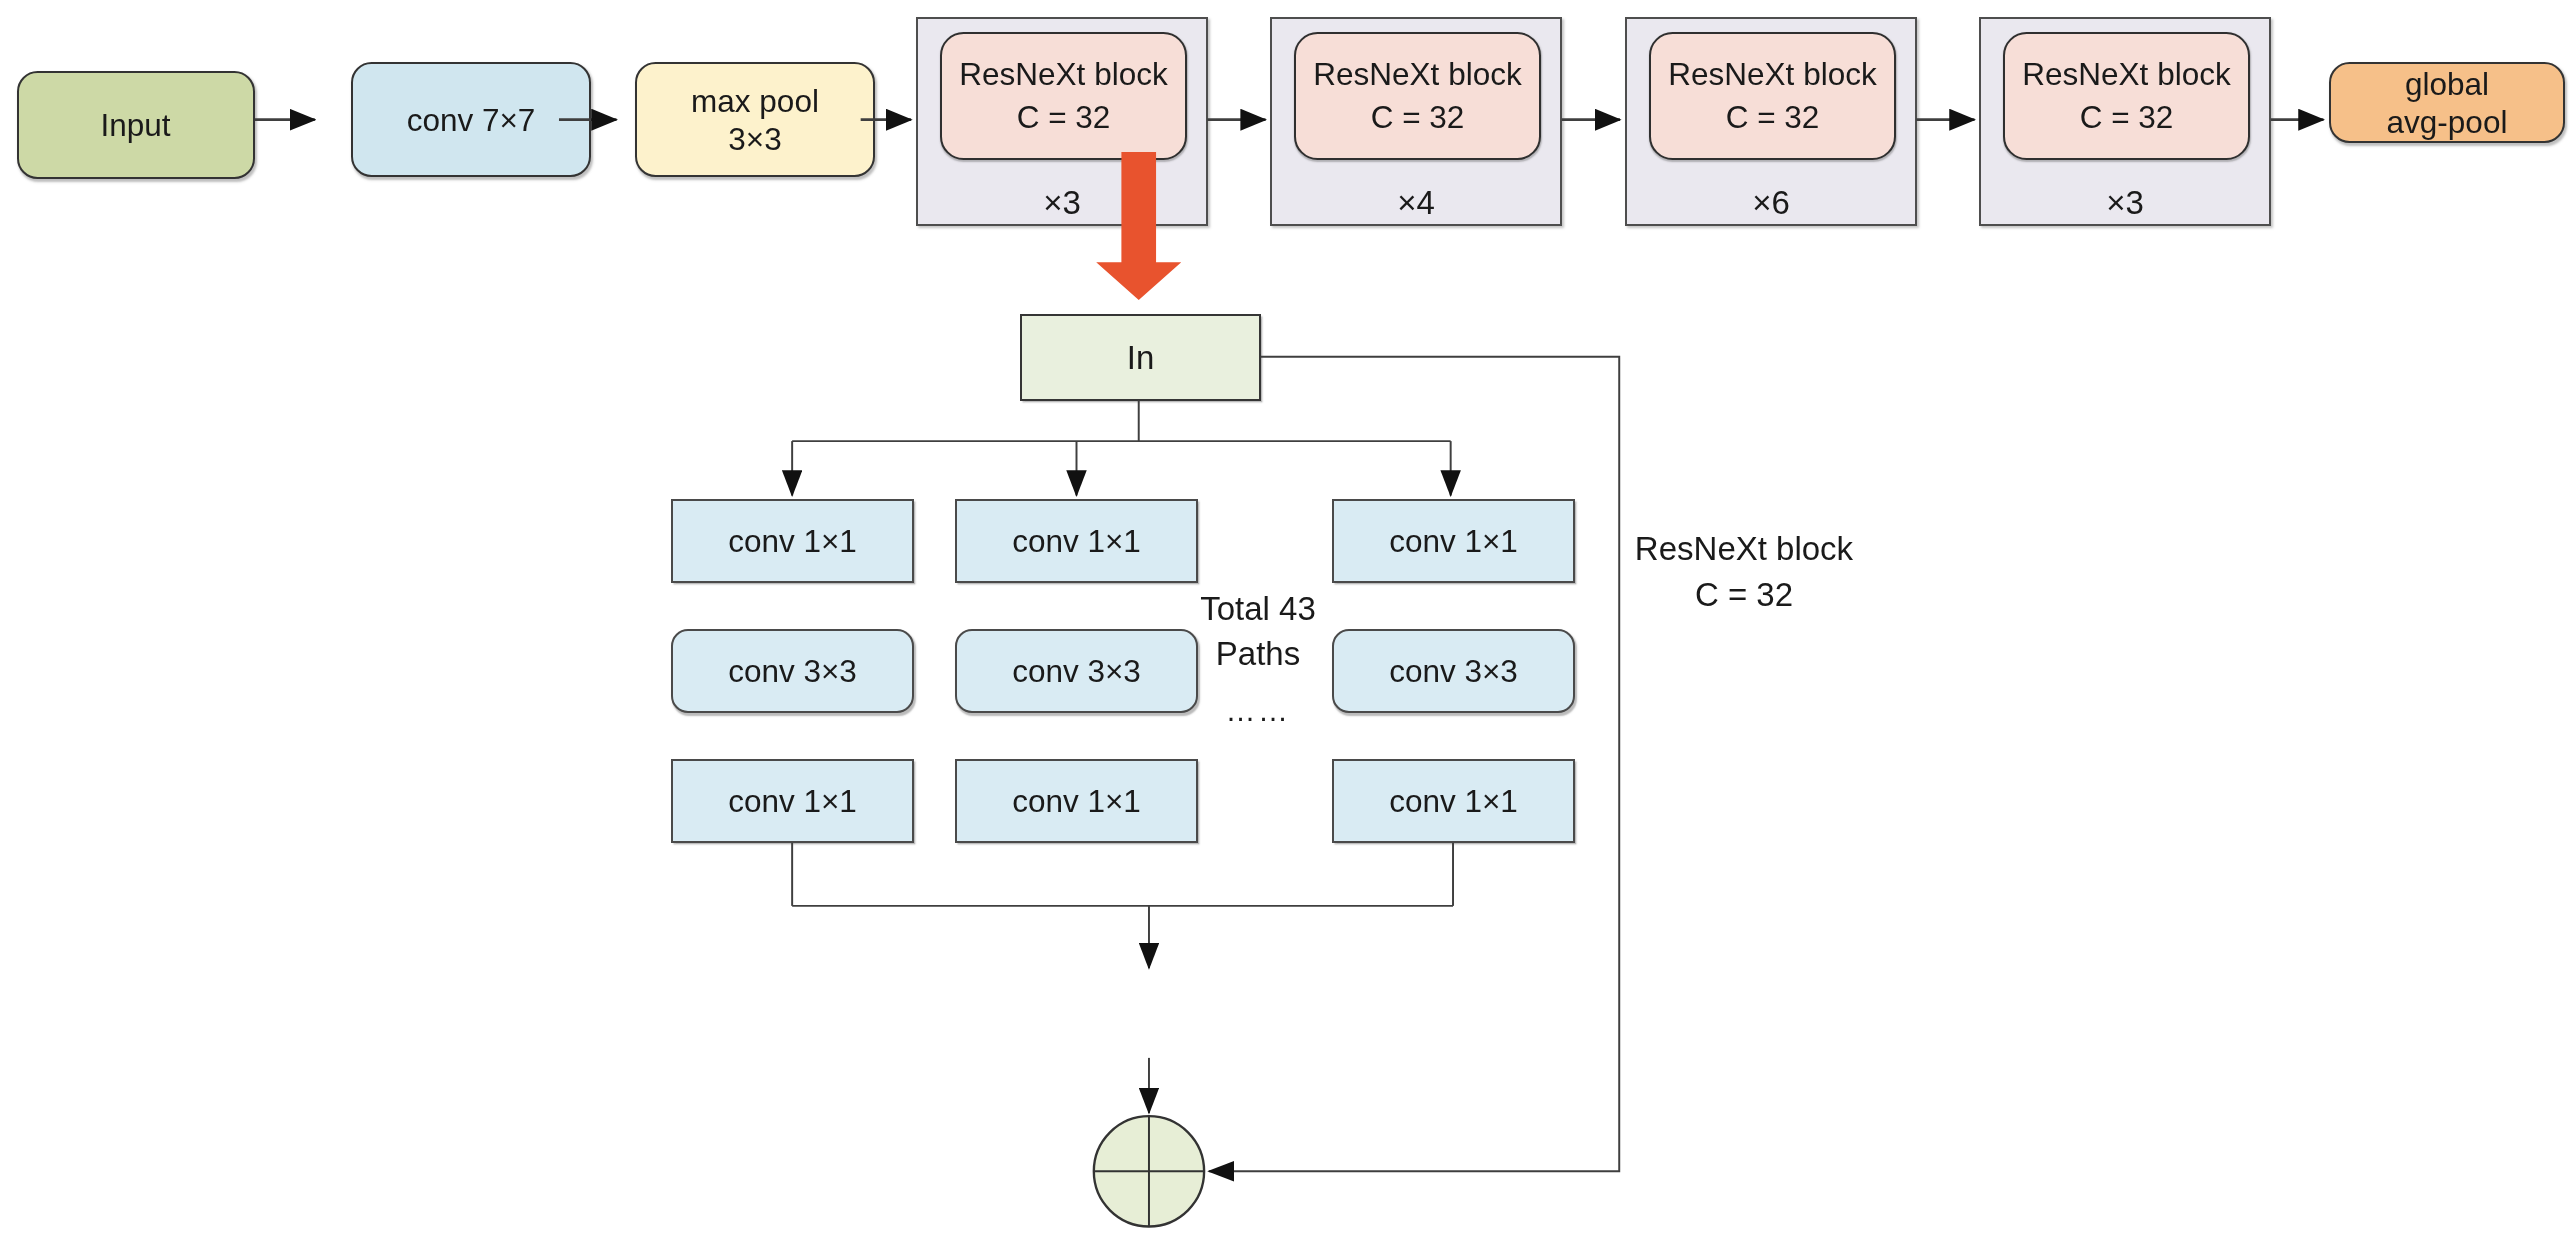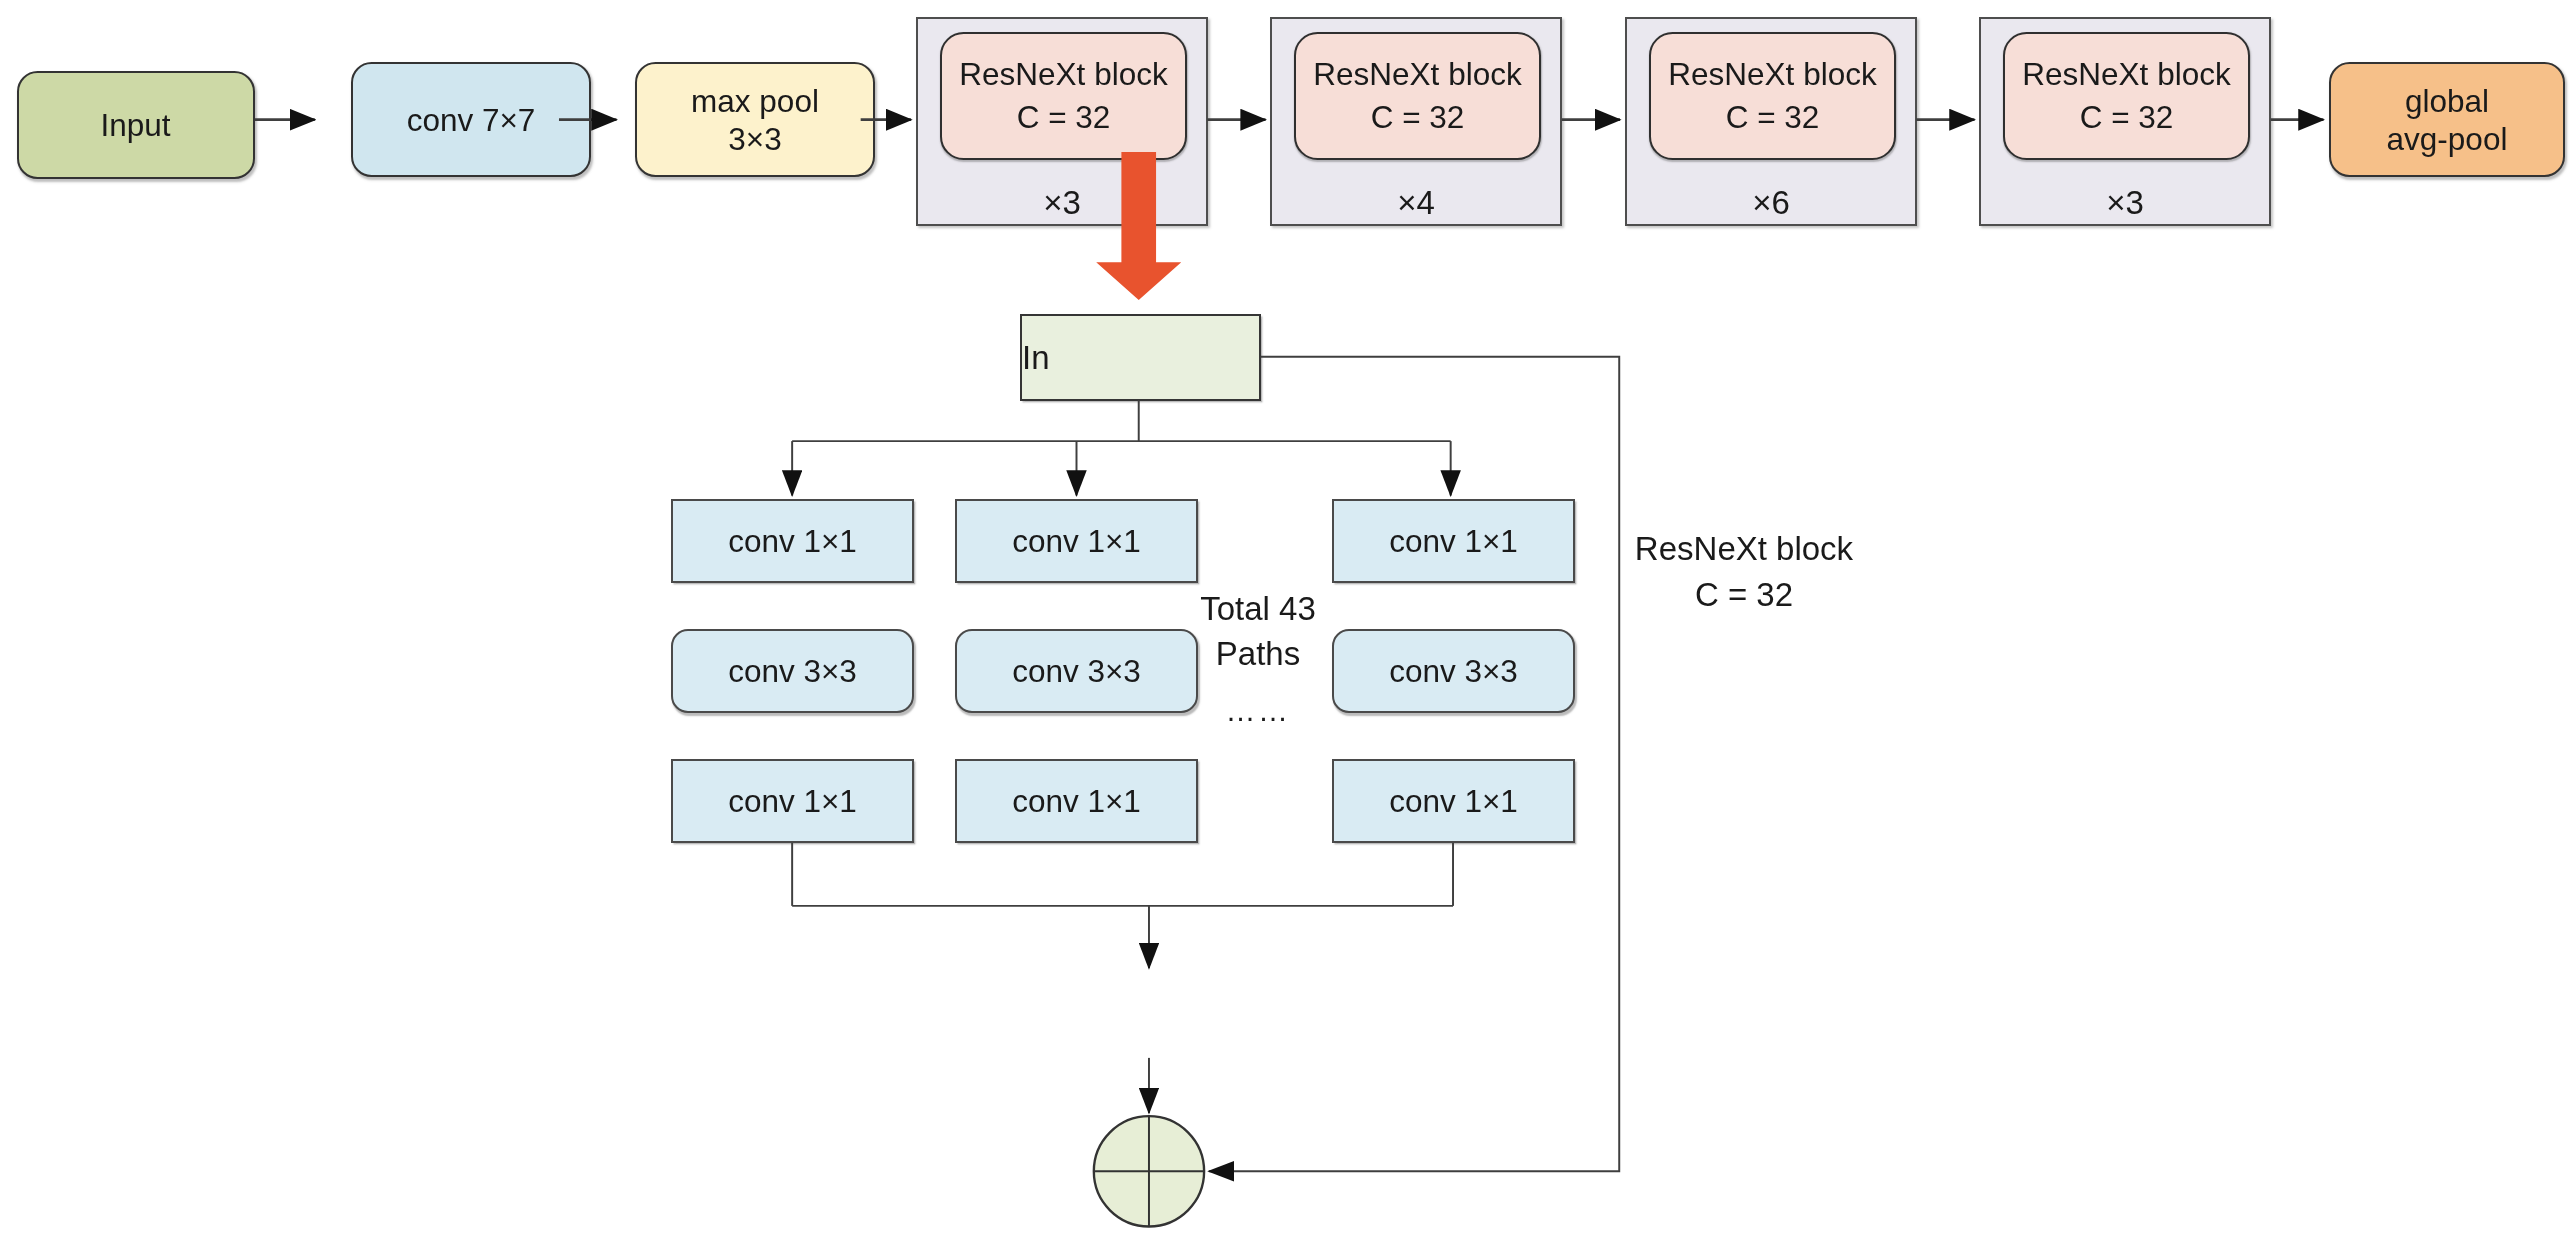--- a/index.html
+++ b/index.html
@@ -10,38 +10,38 @@
   .lbl{white-space:pre-line;text-align:center;display:block;}
   .node{
     position:absolute;display:flex;align-items:center;justify-content:center;
     font-size:31.5px;line-height:38px;border:2.4px solid #333;box-sizing:border-box;
     box-shadow:1.6px 2.4px 2.4px rgba(110,110,110,.45);
   }
   .rounded{border-radius:20.5px;}
   .n-input  {left:16.5px;  top:71px;width:238px;height:108px;background:var(--input_green);}
   .n-conv7  {left:319px; top:62px;width:240px;height:115px;background:var(--conv_head_blue);margin-left:32px;}
   .n-maxpool{left:635px; top:62px;width:240px;height:115px;background:var(--pool_yellow);}
-  .n-avgpool{left:2329px;top:62px;width:236px;height:115px;background:var(--avgpool_orange);}
+  .n-avgpool{left:2329px;top:62px;width:236px;height:81px;background:var(--avgpool_orange);}
   .stage{
     position:absolute;top:16.5px;width:292px;height:209px;background:var(--stage_outer);
     border:2.4px solid #4e4e4e;box-sizing:border-box;box-shadow:1.6px 2.4px 2.4px rgba(110,110,110,.4);
   }
   .s1{left:916px;} .s2{left:1270px;} .s3{left:1625px;} .s4{left:1979px;}
   .stage-inner{
     position:absolute;left:22px;top:13.4px;width:247px;height:128px;border-radius:23.6px;
     background:var(--stage_inner);border:2.4px solid #2f2f2f;box-sizing:border-box;
     display:flex;align-items:center;justify-content:center;
     font-size:31.5px;line-height:43px;box-shadow:0.8px 1.6px 1.6px rgba(90,90,90,.4);
   }
   .repeat{
     position:absolute;left:0;top:162px;width:100%;height:43px;
     text-align:center;font-size:33px;line-height:43px;
   }
   .io{
-    position:absolute;display:flex;align-items:center;
+    position:absolute;display:flex;align-items:center;justify-content:center;
     background:var(--io_green);border:2.4px solid #353535;box-sizing:border-box;
     font-size:33px;box-shadow:1.6px 2.4px 1.6px rgba(120,120,120,.5);
   }
   .n-in{left:1020px;top:314px;width:241px;height:87px;}
   .n-concat{left:1028px;top:972px;width:243px;height:87px;}
   .gcell{
     position:absolute;width:243px;height:84px;background:var(--grid_blue);
     border:2.4px solid #4a4a4a;box-sizing:border-box;display:flex;align-items:center;justify-content:center;
     font-size:31.5px;box-shadow:1.6px 2.4px 1.6px rgba(120,120,120,.5);
   }

